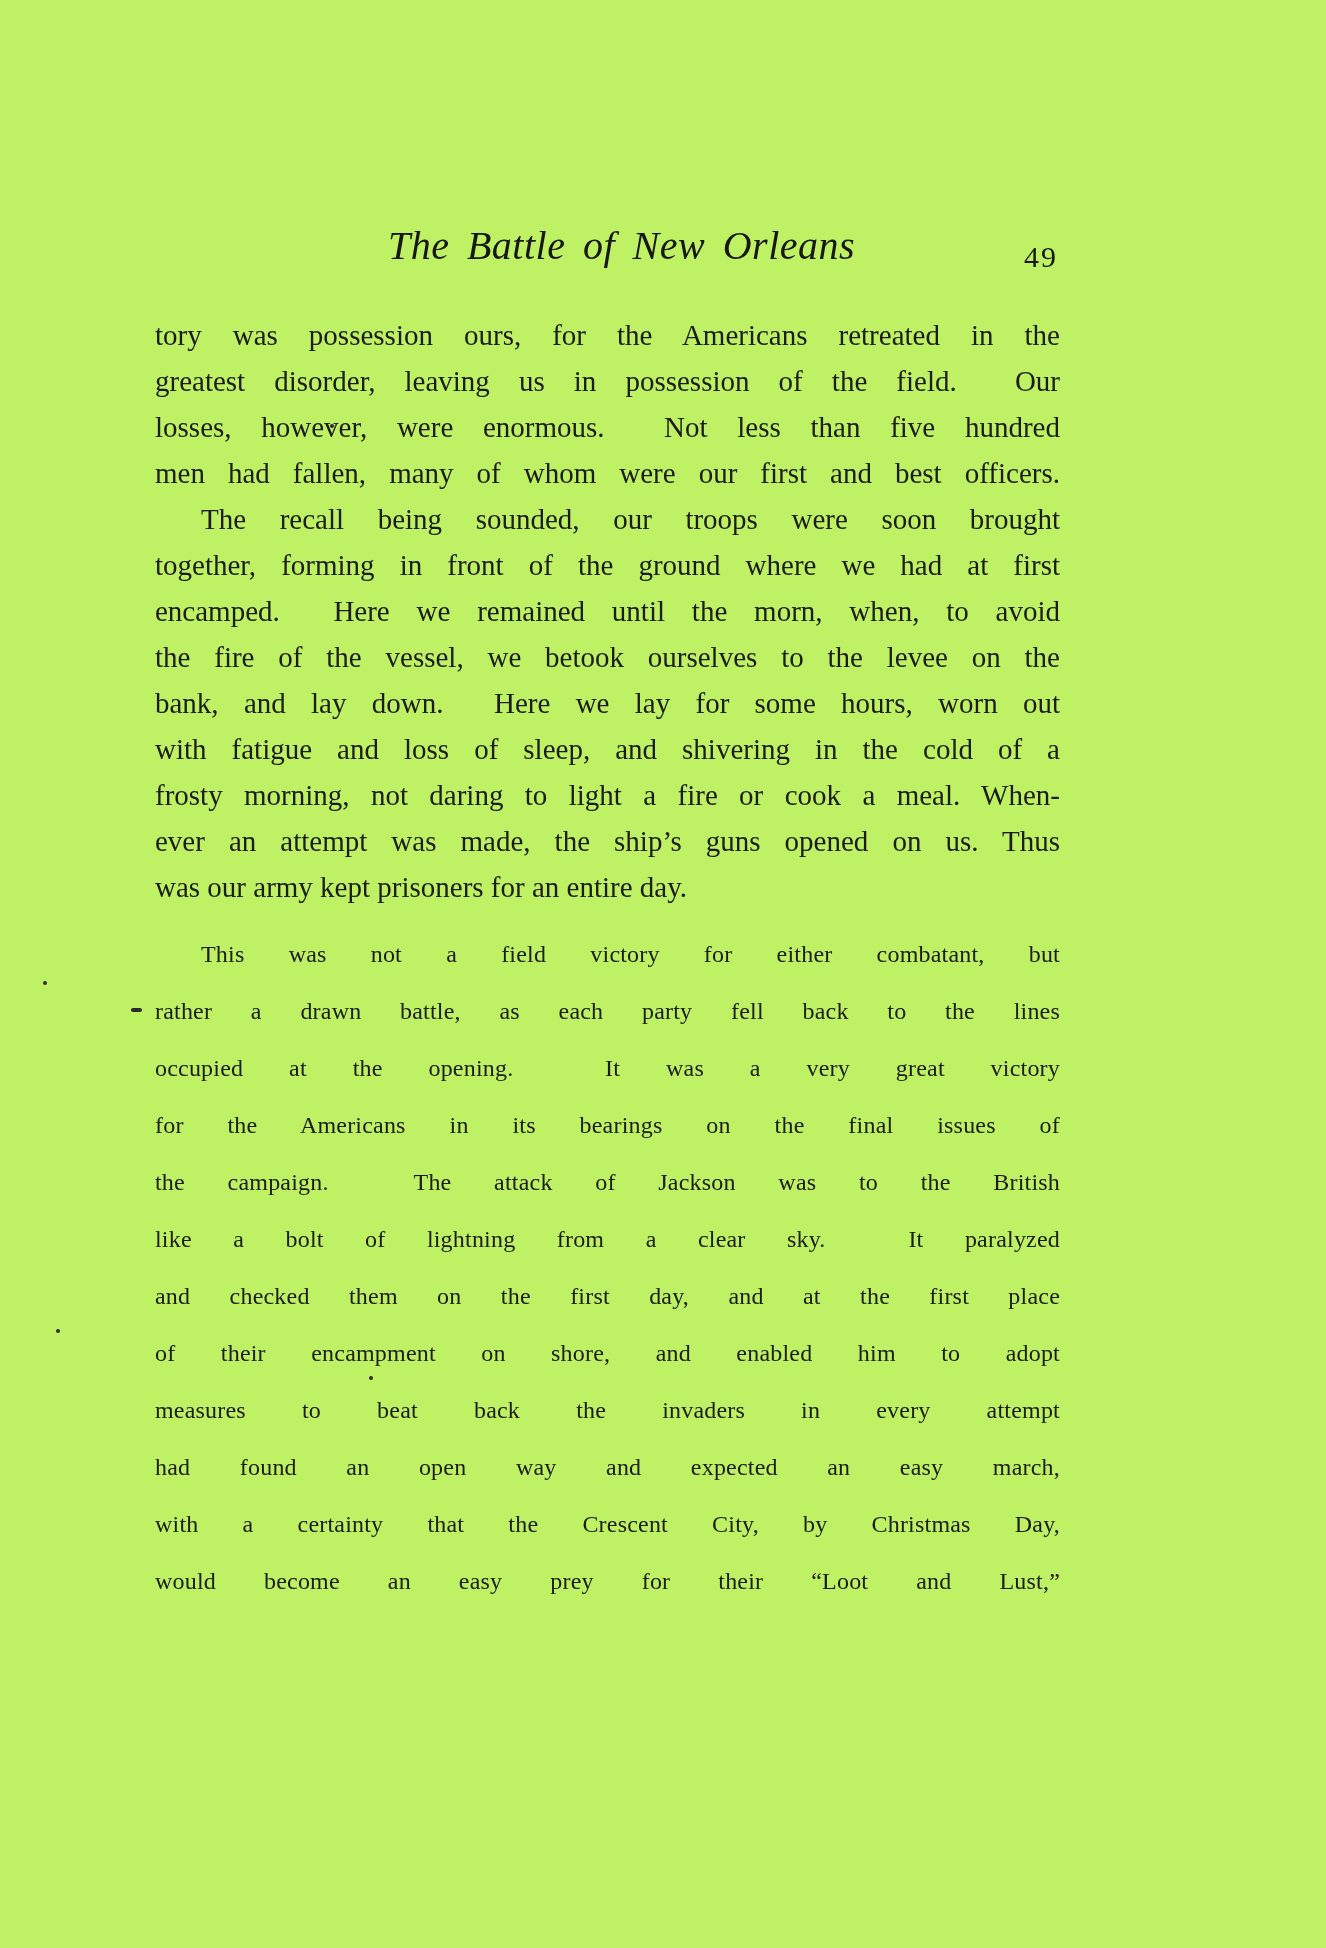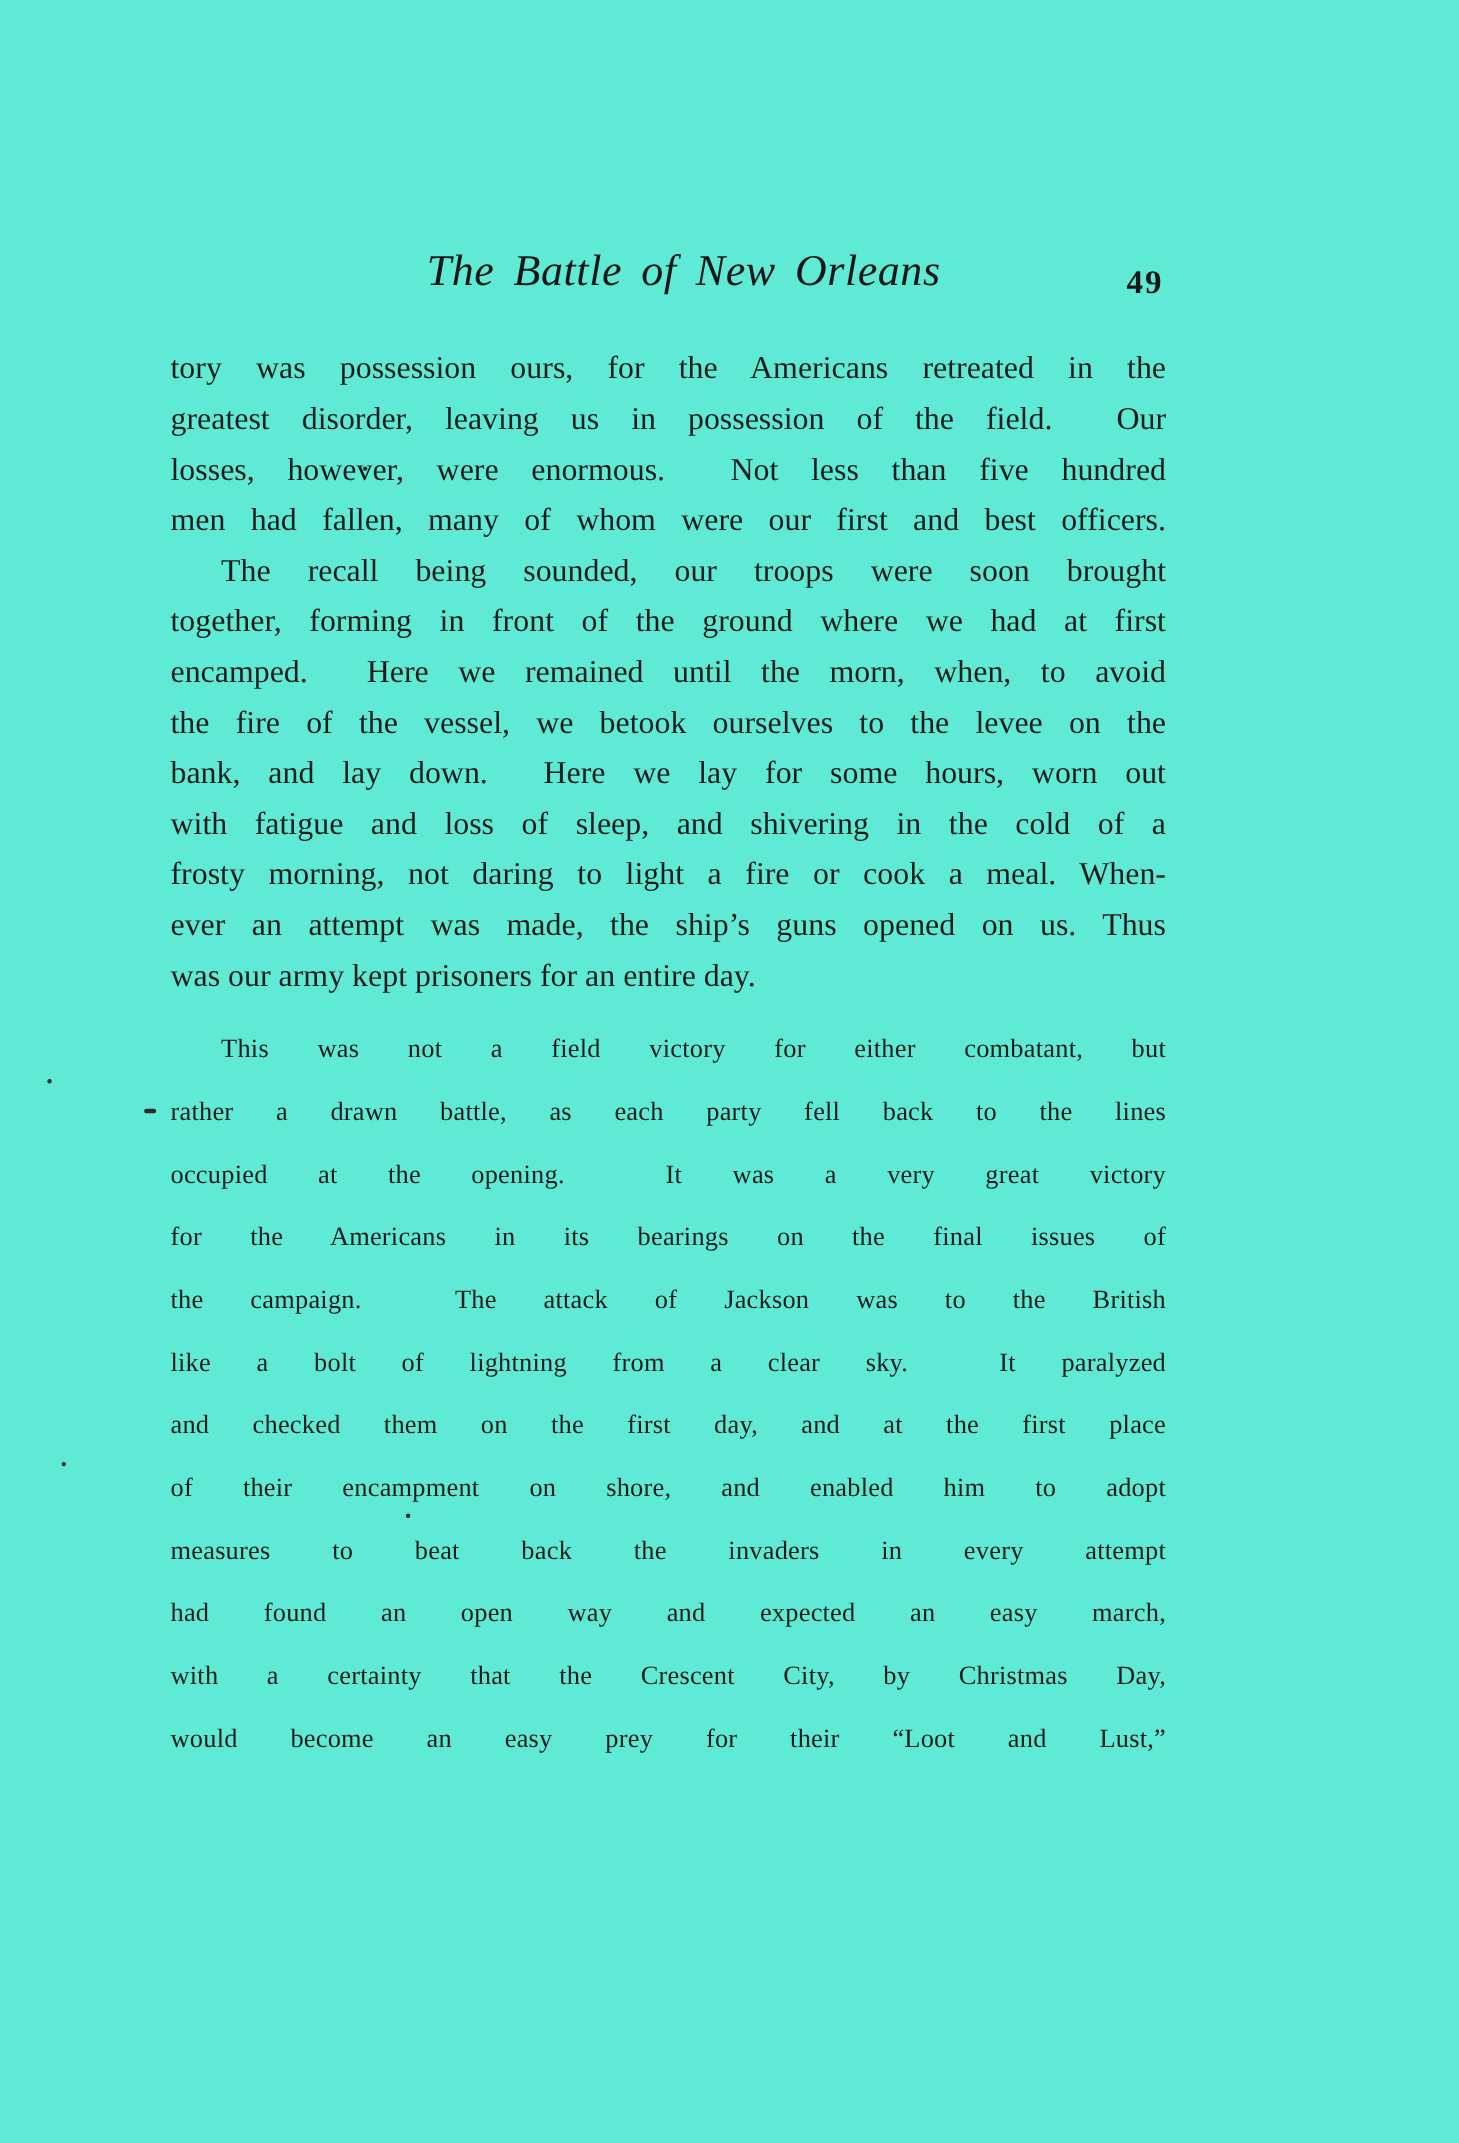--- a/index.html
+++ b/index.html
@@ -11,21 +11,21 @@
     position: relative;
     width: 1326px;
     height: 1948px;
     overflow: hidden;
     font-family: "Liberation Serif", serif;
     color: #1c1c1c;
   }
   .scan-page {
     position: absolute;
     inset: 0;
-    background: #5eead4;
+    background: #bef264;
   }
   .page-header {
     position: absolute;
     left: 155px;
     top: 222px;
     width: 905px;
     height: 60px;
   }
   .running-title {
     text-align: center;
@@ -37,21 +37,20 @@
     word-spacing: 7px;
     color: #171717;
   }
   .page-number {
     position: absolute;
     right: 2px;
     top: 18px;
     font-size: 30px;
     letter-spacing: 2px;
     color: #171717;
-    font-weight: bold;
   }
   .para {
     position: absolute;
     left: 155px;
     width: 905px;
   }
   .para .line {
     display: block;
     text-align: justify;
     text-align-last: justify;

